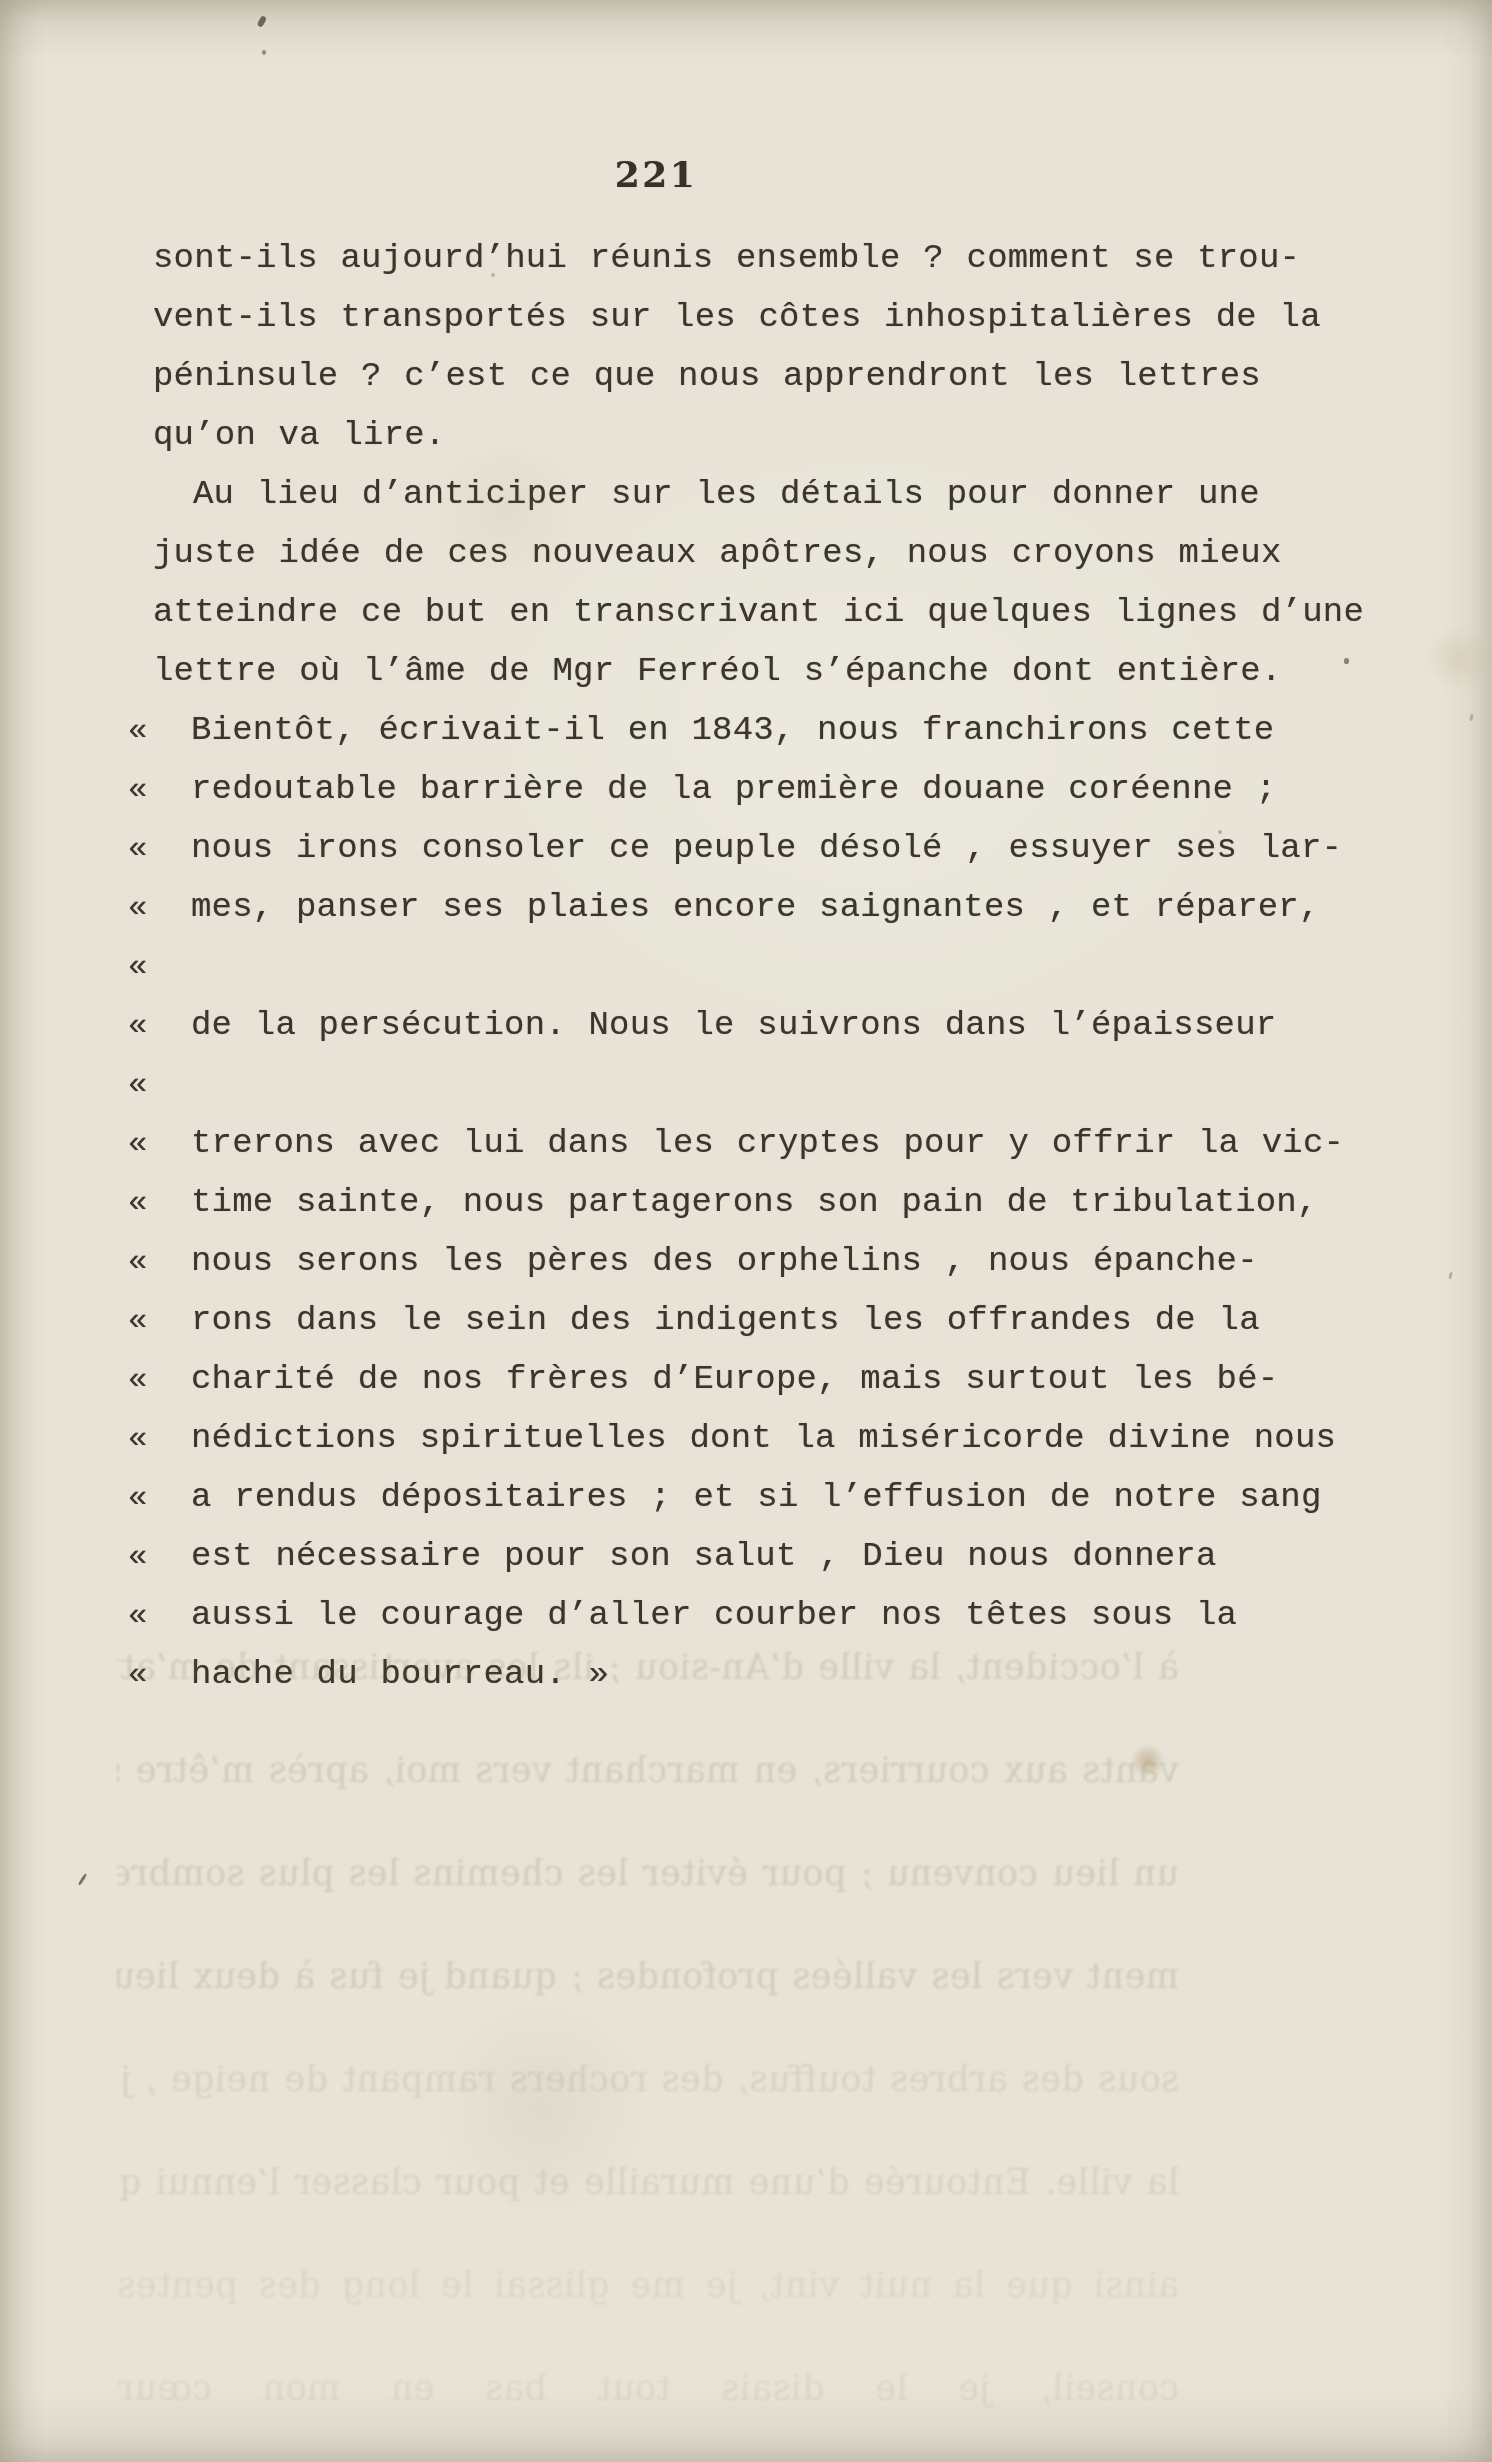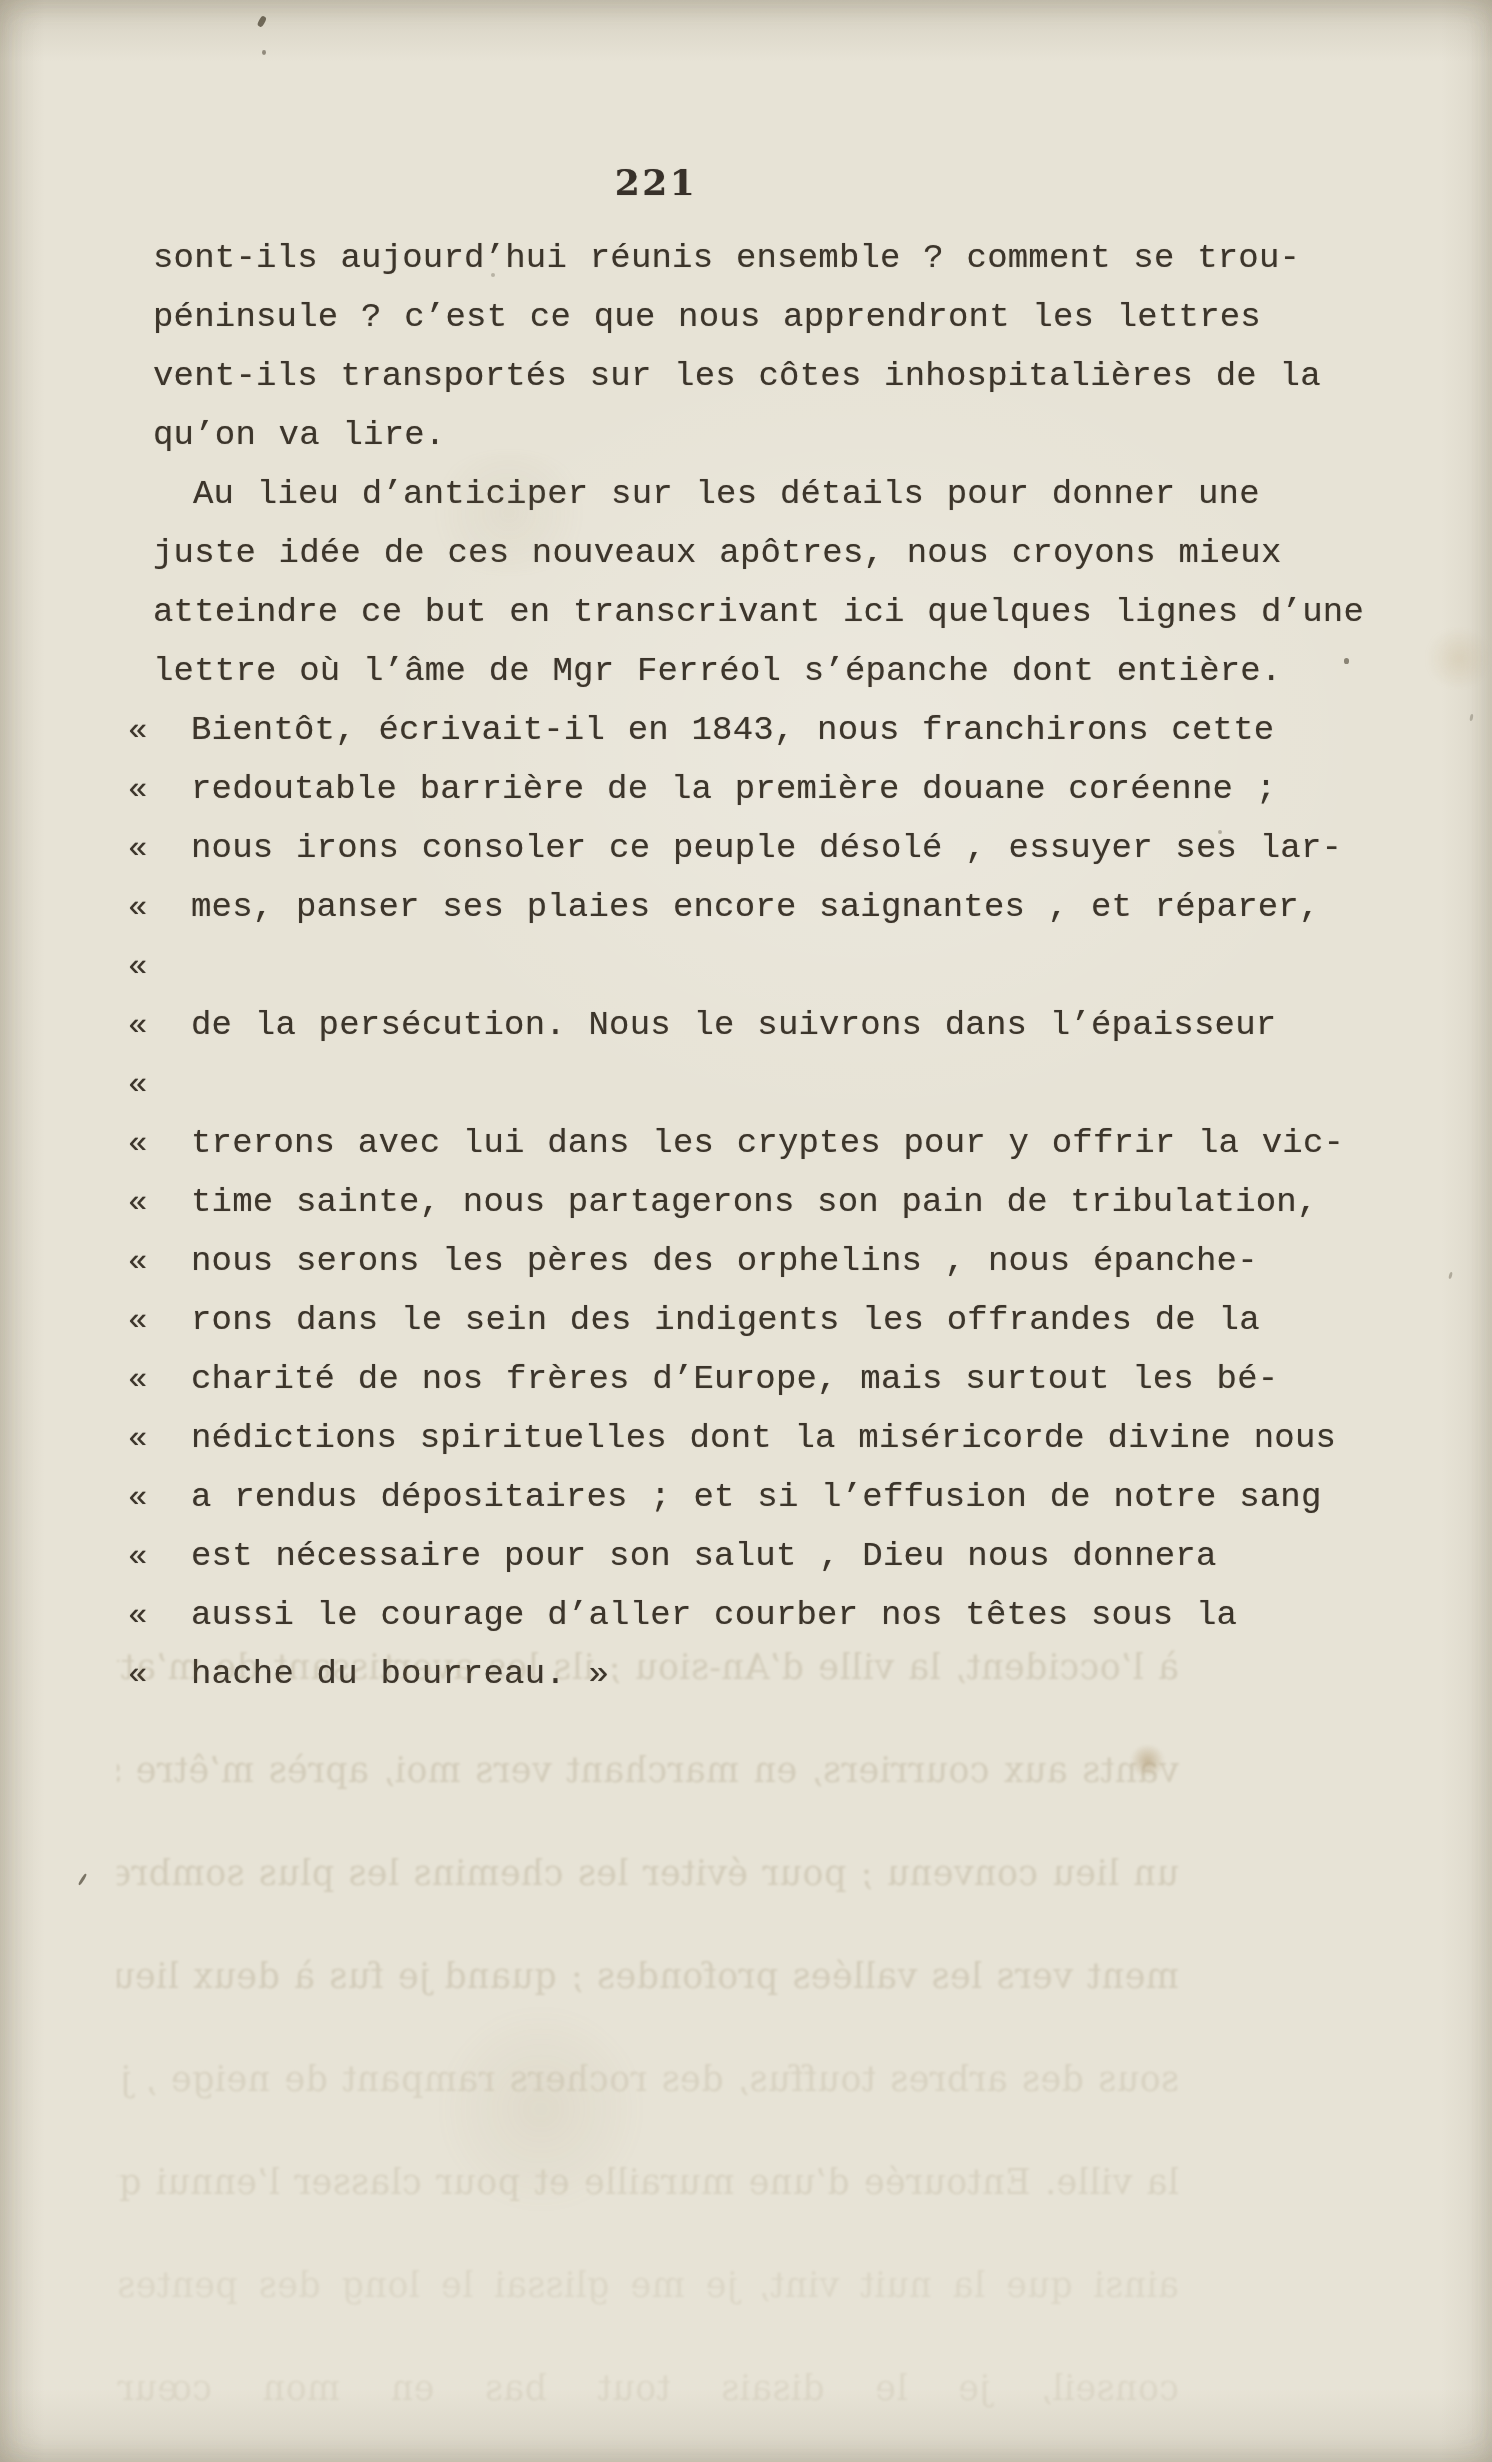--- a/index.html
+++ b/index.html
@@ -11,21 +11,21 @@
       linear-gradient(180deg, rgba(104,92,66,0.15), rgba(104,92,66,0) 2.5%, rgba(104,92,66,0) 97%, rgba(104,92,66,0.12)),
       linear-gradient(90deg, rgba(104,92,66,0.13), rgba(104,92,66,0) 3%, rgba(104,92,66,0) 96.5%, rgba(104,92,66,0.10)),
       #e7e3d6;
   }
   .sheet::after{ 
     content:"";position:absolute;inset:0;pointer-events:none;
     box-shadow:inset 0 8px 24px rgba(95,84,60,0.10), inset 0 -9.7px 27.5px rgba(95,84,60,0.08),
                inset 11.3px 0 29px rgba(95,84,60,0.07), inset -8px 0 24px rgba(95,84,60,0.06);
   }
   .page-number{
-    position:absolute;left:153px;top:157px;width:1006px;height:50px;
+    position:absolute;left:153px;top:149px;width:1006px;height:50px;
     text-align:center;font-weight:bold;font-size:36px;line-height:50px;
     color:#38312a;letter-spacing:2.4px;
     text-shadow:0 0 0.8px rgba(56,48,38,0.55);
   }
   .text-block{
     position:absolute;left:153px;top:229px;width:1042px;
     font-size:34px;color:#3c352b;letter-spacing:0.2px;word-spacing:2px;
     text-shadow:0 0 0.9px rgba(59,51,41,0.45);
   }
   .line{height:59px;line-height:59px;text-align:justify;text-align-last:justify;white-space:nowrap;font-family:Liberation Mono, monospace;}
@@ -62,22 +62,22 @@
   .stain.t4{left:436px;top:2004px;width:210px;height:210px;
     background:radial-gradient(circle,rgba(140,120,80,0.08),rgba(140,120,80,0) 70%);filter:blur(4px);}
 </style>
 </head>
 <body>
 
 <div class="sheet">
   <div class="page-number">221</div>
   <div class="text-block" id="text-block">
       <div class="line body"><span class="ltext">sont-ils aujourd’hui réunis ensemble ? comment se trou-</span></div>
+      <div class="line body"><span class="ltext">vent-ils transportés sur les côtes inhospitalières de la</span></div>
       <div class="line body"><span class="ltext">péninsule ? c’est ce que nous apprendront les lettres</span></div>
-      <div class="line body"><span class="ltext">vent-ils transportés sur les côtes inhospitalières de la</span></div>
       <div class="line body-end"><span class="ltext">qu’on va lire.</span></div>
       <div class="line indent"><span class="ltext">Au lieu d’anticiper sur les détails pour donner une</span></div>
       <div class="line body"><span class="ltext">juste idée de ces nouveaux apôtres, nous croyons mieux</span></div>
       <div class="line body"><span class="ltext">atteindre ce but en transcrivant ici quelques lignes d’une</span></div>
       <div class="line body"><span class="ltext">lettre où l’âme de Mgr Ferréol s’épanche dont entière.</span></div>
       <div class="line quote"><span class="qmark">«</span><span class="ltext">Bientôt, écrivait-il en 1843, nous franchirons cette</span></div>
       <div class="line quote"><span class="qmark">«</span><span class="ltext">redoutable barrière de la première douane coréenne ;</span></div>
       <div class="line quote"><span class="qmark">«</span><span class="ltext">nous irons consoler ce peuple désolé , essuyer ses lar-</span></div>
       <div class="line quote"><span class="qmark">«</span><span class="ltext">mes, panser ses plaies encore saignantes , et réparer,</span></div>
       <div class="line quote"><span class="qmark">«</span></div>

